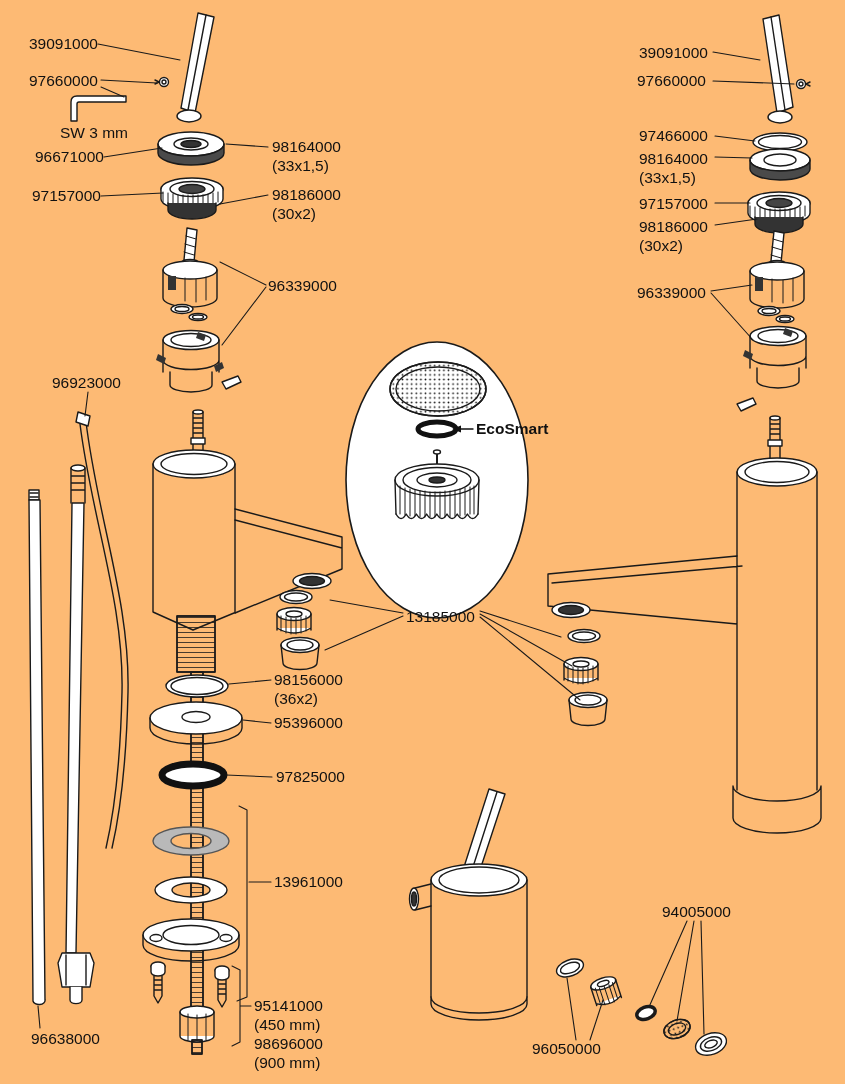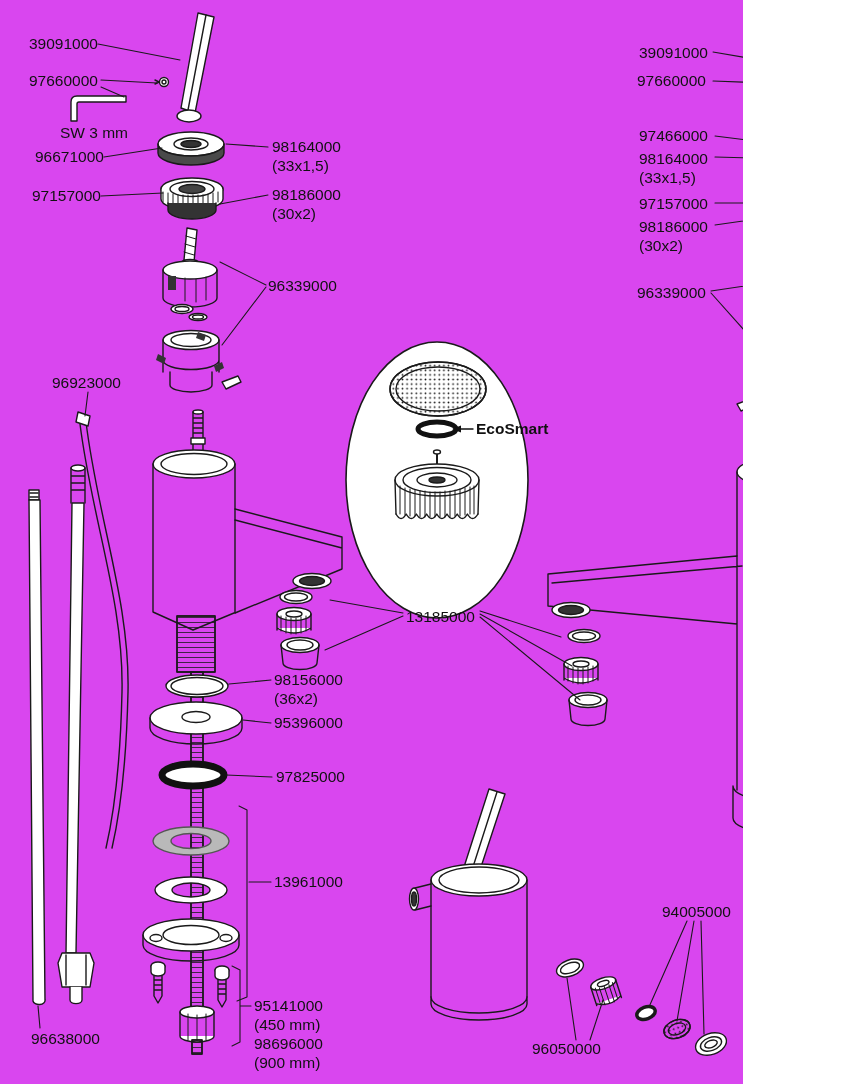--- a/index.html
+++ b/index.html
@@ -1,16 +1,16 @@
 <!DOCTYPE html>
 <html><head>
 <meta charset="utf-8">
 <style>
   html,body{margin:0;padding:0;background:#fff;}
-  .stage{position:relative;width:743px;height:1084px;background:#d946ef;overflow:hidden;
+  .stage{position:relative;width:845px;height:1084px;background:#fdba74;overflow:hidden;
          font-family:"Liberation Sans",sans-serif;}
   svg{position:absolute;left:0;top:0;}
   svg text{font:15.5px "Liberation Sans",sans-serif;fill:#111;stroke:none;}
   svg text.bold{font-weight:700;}
 </style>
 </head>
 <body>
 
 <div class="stage">
 <svg width="845" height="1084" viewBox="0 0 845 1084" stroke="#1a1a1a" stroke-width="1.4" fill="none" stroke-linecap="round" stroke-linejoin="round">

